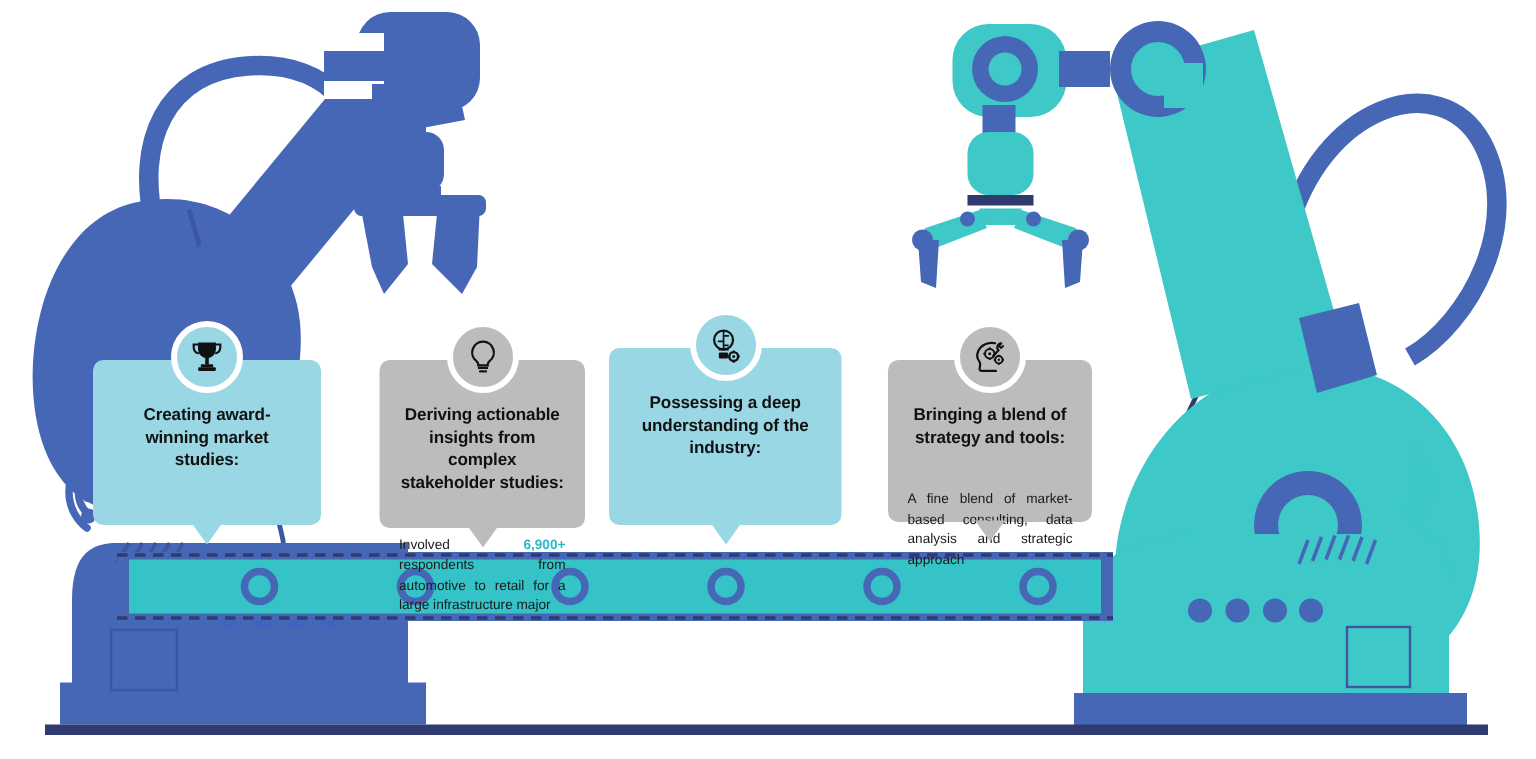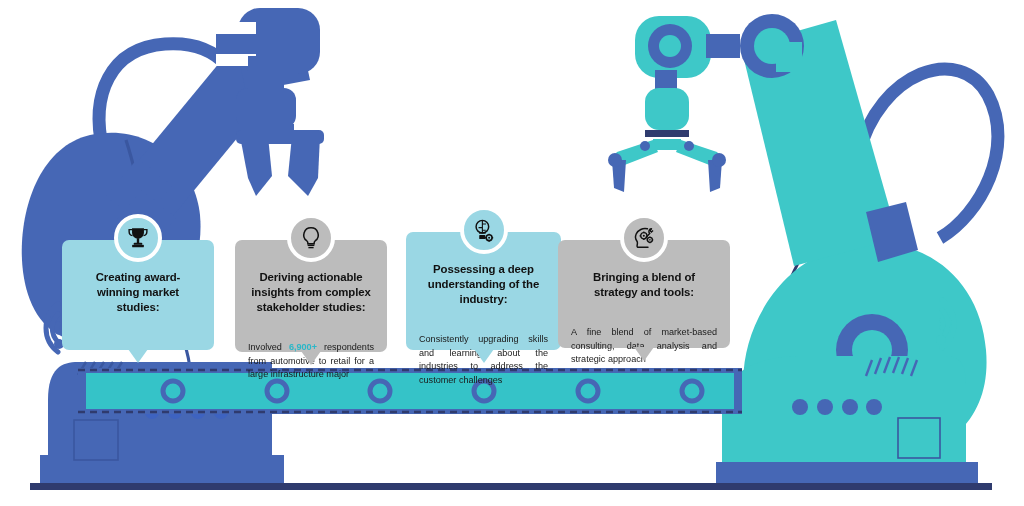--- a/index.html
+++ b/index.html
@@ -224,21 +224,21 @@
         <path d="M6.5 4.3H3.8v1.6c0 2.2 1.3 3.6 3.1 3.9" fill="none" stroke="#111" stroke-width="1.3"></path>
         <path d="M17.5 4.3h2.7v1.6c0 2.2-1.3 3.6-3.1 3.9" fill="none" stroke="#111" stroke-width="1.3"></path>
         <rect x="10.9" y="12.2" width="2.2" height="4.4" fill="#111"></rect>
         <rect x="8.2" y="16.4" width="7.6" height="1.9" rx="0.5" fill="#111"></rect>
         <rect x="6.6" y="18.3" width="10.8" height="2.3" rx="0.6" fill="#111"></rect>
       </svg>
     </div>
     <div class="card-title">Creating award-winning market studies:</div>
   </div>
 
-  <div class="card gray" style="left:235px; top:240px; width:152px; height:112px;">
+  <div class="card gray" style="left:253px; top:240px; width:137px; height:112px;">
     <div class="tail"></div>
     <div class="badge gray">
       <svg width="26" height="26" viewBox="0 0 24 24">
         <path d="M12 2.6a6.6 6.6 0 0 0-4 11.9c.7.6 1.1 1.3 1.1 2.1v.6h5.8v-.6c0-.8.4-1.5 1.1-2.1A6.6 6.6 0 0 0 12 2.6z" fill="none" stroke="#111" stroke-width="1.4"></path>
         <rect x="8.9" y="18" width="6.2" height="1.4" fill="#111"></rect>
         <rect x="9.6" y="20.2" width="4.8" height="1.3" fill="#111"></rect>
       </svg>
     </div>
     <div class="card-title">Deriving actionable insights from complex stakeholder studies:</div>
     <div class="card-body">
@@ -258,26 +258,23 @@
         <circle cx="17" cy="18.4" r="0.9" fill="#111"></circle>
         <g stroke="#111" stroke-width="1.2">
           <line x1="17" y1="14.8" x2="17" y2="15.8"></line>
           <line x1="17" y1="21" x2="17" y2="22"></line>
           <line x1="13.4" y1="18.4" x2="14.4" y2="18.4"></line>
           <line x1="19.6" y1="18.4" x2="20.6" y2="18.4"></line>
         </g>
       </svg>
     </div>
     <div class="card-title">Possessing a deep understanding of the industry:</div>
-    <div class="card-body">
-      <span>Consistently upgrading skills and learning about the industries to address the customer challenges</span>
-    </div>
   </div>
 
-  <div class="card gray" style="left:558px; top:240px; width:172px; height:108px;">
+  <div class="card gray" style="left:592px; top:240px; width:136px; height:108px;">
     <div class="tail"></div>
     <div class="badge gray">
       <svg width="27" height="27" viewBox="0 0 24 24">
         <path d="M14.6 3.4C10.6 2.4 6.2 4.4 4.6 8c-1.1 2.5-.6 4.6.6 6.2.5.7.6 1.3.5 2.1l-.3 2.3c-.1.7.4 1.2 1.1 1.2h8.6" fill="none" stroke="#111" stroke-width="1.3" stroke-linecap="round"></path>
         <circle cx="11.4" cy="9.6" r="2.8" fill="none" stroke="#111" stroke-width="1.2"></circle>
         <circle cx="11.4" cy="9.6" r="0.9" fill="#111"></circle>
         <g stroke="#111" stroke-width="1.1">
           <line x1="11.4" y1="5.8" x2="11.4" y2="6.8"></line>
           <line x1="11.4" y1="12.4" x2="11.4" y2="13.4"></line>
           <line x1="7.6" y1="9.6" x2="8.6" y2="9.6"></line>

